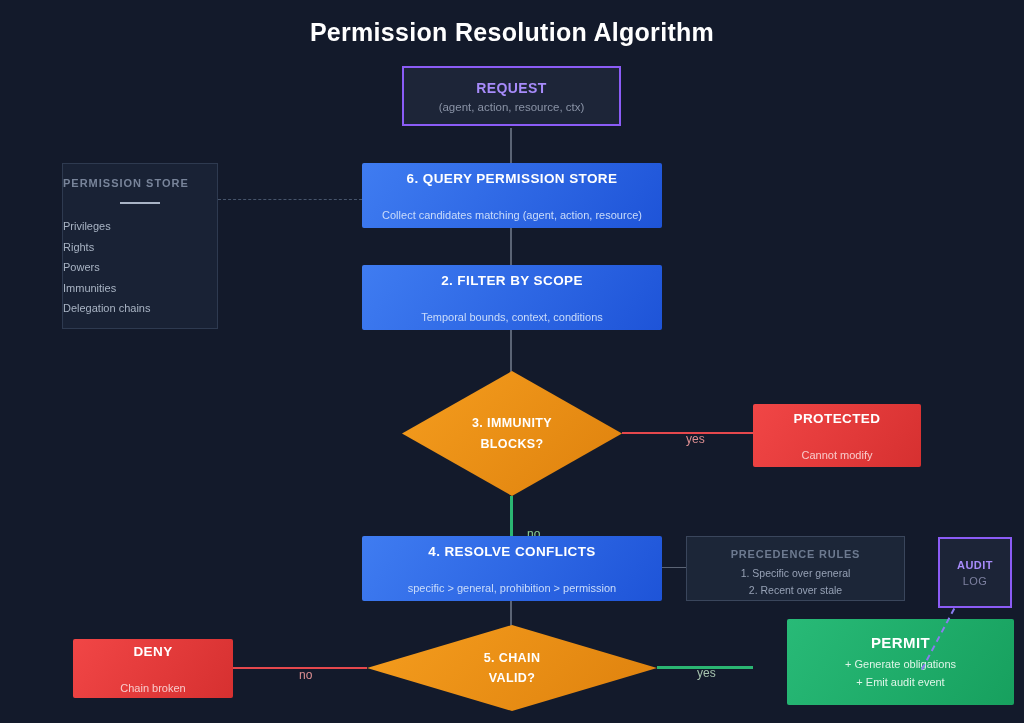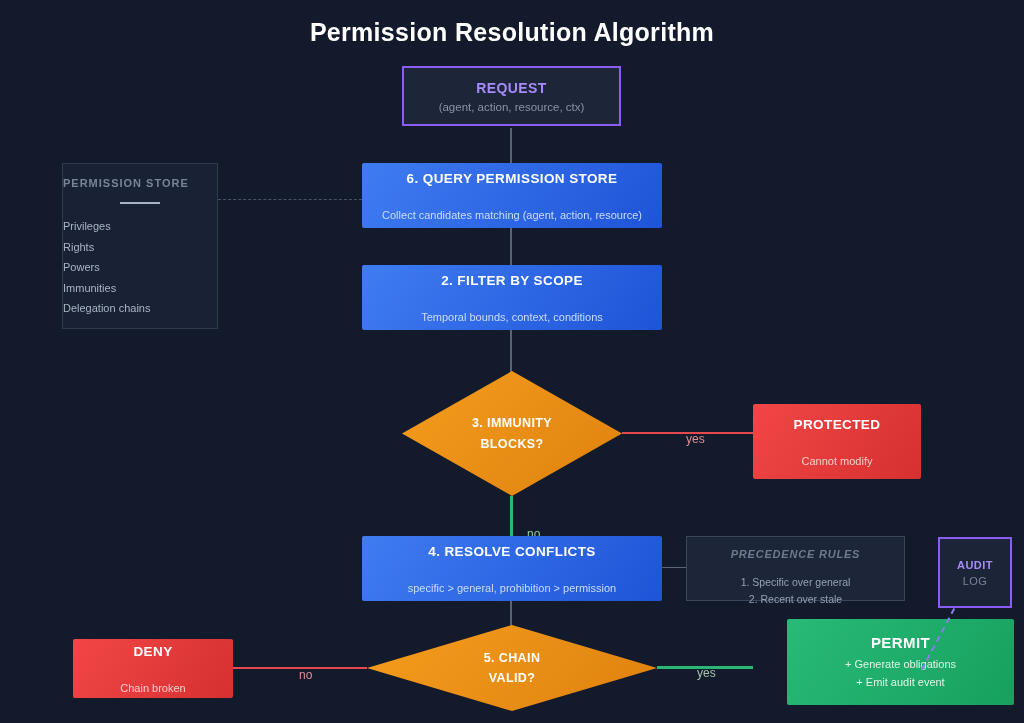--- a/index.html
+++ b/index.html
@@ -51,41 +51,41 @@
   .info .hd { font-weight: bold; letter-spacing: 1px; }
 
   .store-box { left: 62px; top: 163px; width: 156px; height: 166px; padding-top: 13px; text-align: left; }
   .store-box .hd { color: #78849a; font-size: 11px; }
   .store-divider { width: 40px; height: 2px; background: #a9b4c6; margin: 13px auto 12px auto; }
   .store-item { color: #a9b4c4; font-size: 11px; line-height: 20.5px; }
 
   .prec-box { left: 686px; top: 536px; width: 219px; height: 65px; padding-top: 11px; text-align: center; background:#1c2638; border-color:#3a465c; }
   .prec-box .hd { color: #6d7a90; font-size: 11px; letter-spacing: 0.8px; }
   .prec-item { color: #96a1b5; font-size: 10.5px; line-height: 17px; }
-  .prec-box .hd { margin-bottom: 14px; font-style: italic; }
+  .prec-box .hd { margin-bottom: 5px; }
 
   
   .diamond {
     clip-path: polygon(50% 0%, 100% 50%, 50% 100%, 0% 50%);
     background: linear-gradient(135deg, #f59d1e 0%, #de810d 100%);
     display: flex; flex-direction: column; align-items: center; justify-content: center;
     text-align: center;
   }
   .diamond span { color: #ffffff; font-weight: bold; font-size: 12.5px; letter-spacing: 0.4px; line-height: 21px; }
   .diamond-immunity { left: 402px; top: 371px; width: 220px; height: 125px; }
   .diamond-chain   { left: 367px; top: 625px; width: 290px; height: 86px; }
   .diamond-chain span { line-height: 20px; }
 
   
   .outcome-red {
     background: linear-gradient(125deg, #f14646 0%, #d63030 100%);
     border-radius: 2px;
   }
   .outcome-red .s { color: #f8cbcb; }
-  .protected-box { left: 753px; top: 404px; width: 168px; height: 75px; }
+  .protected-box { left: 753px; top: 404px; width: 168px; height: 63px; }
   .deny-box { left: 73px; top: 639px; width: 160px; height: 59px; }
   .permit-box {
     left: 753px; top: 619px; width: 227px; height: 86px;
     background: linear-gradient(125deg, #28ba77 0%, #17a05e 100%);
     border-radius: 2px;
     margin-left: 34px;
   }
   .permit-box .t { font-size: 15px; }
   .permit-box .s { color: #dff5e8; margin-top: 4px; line-height: 18px; }
 

